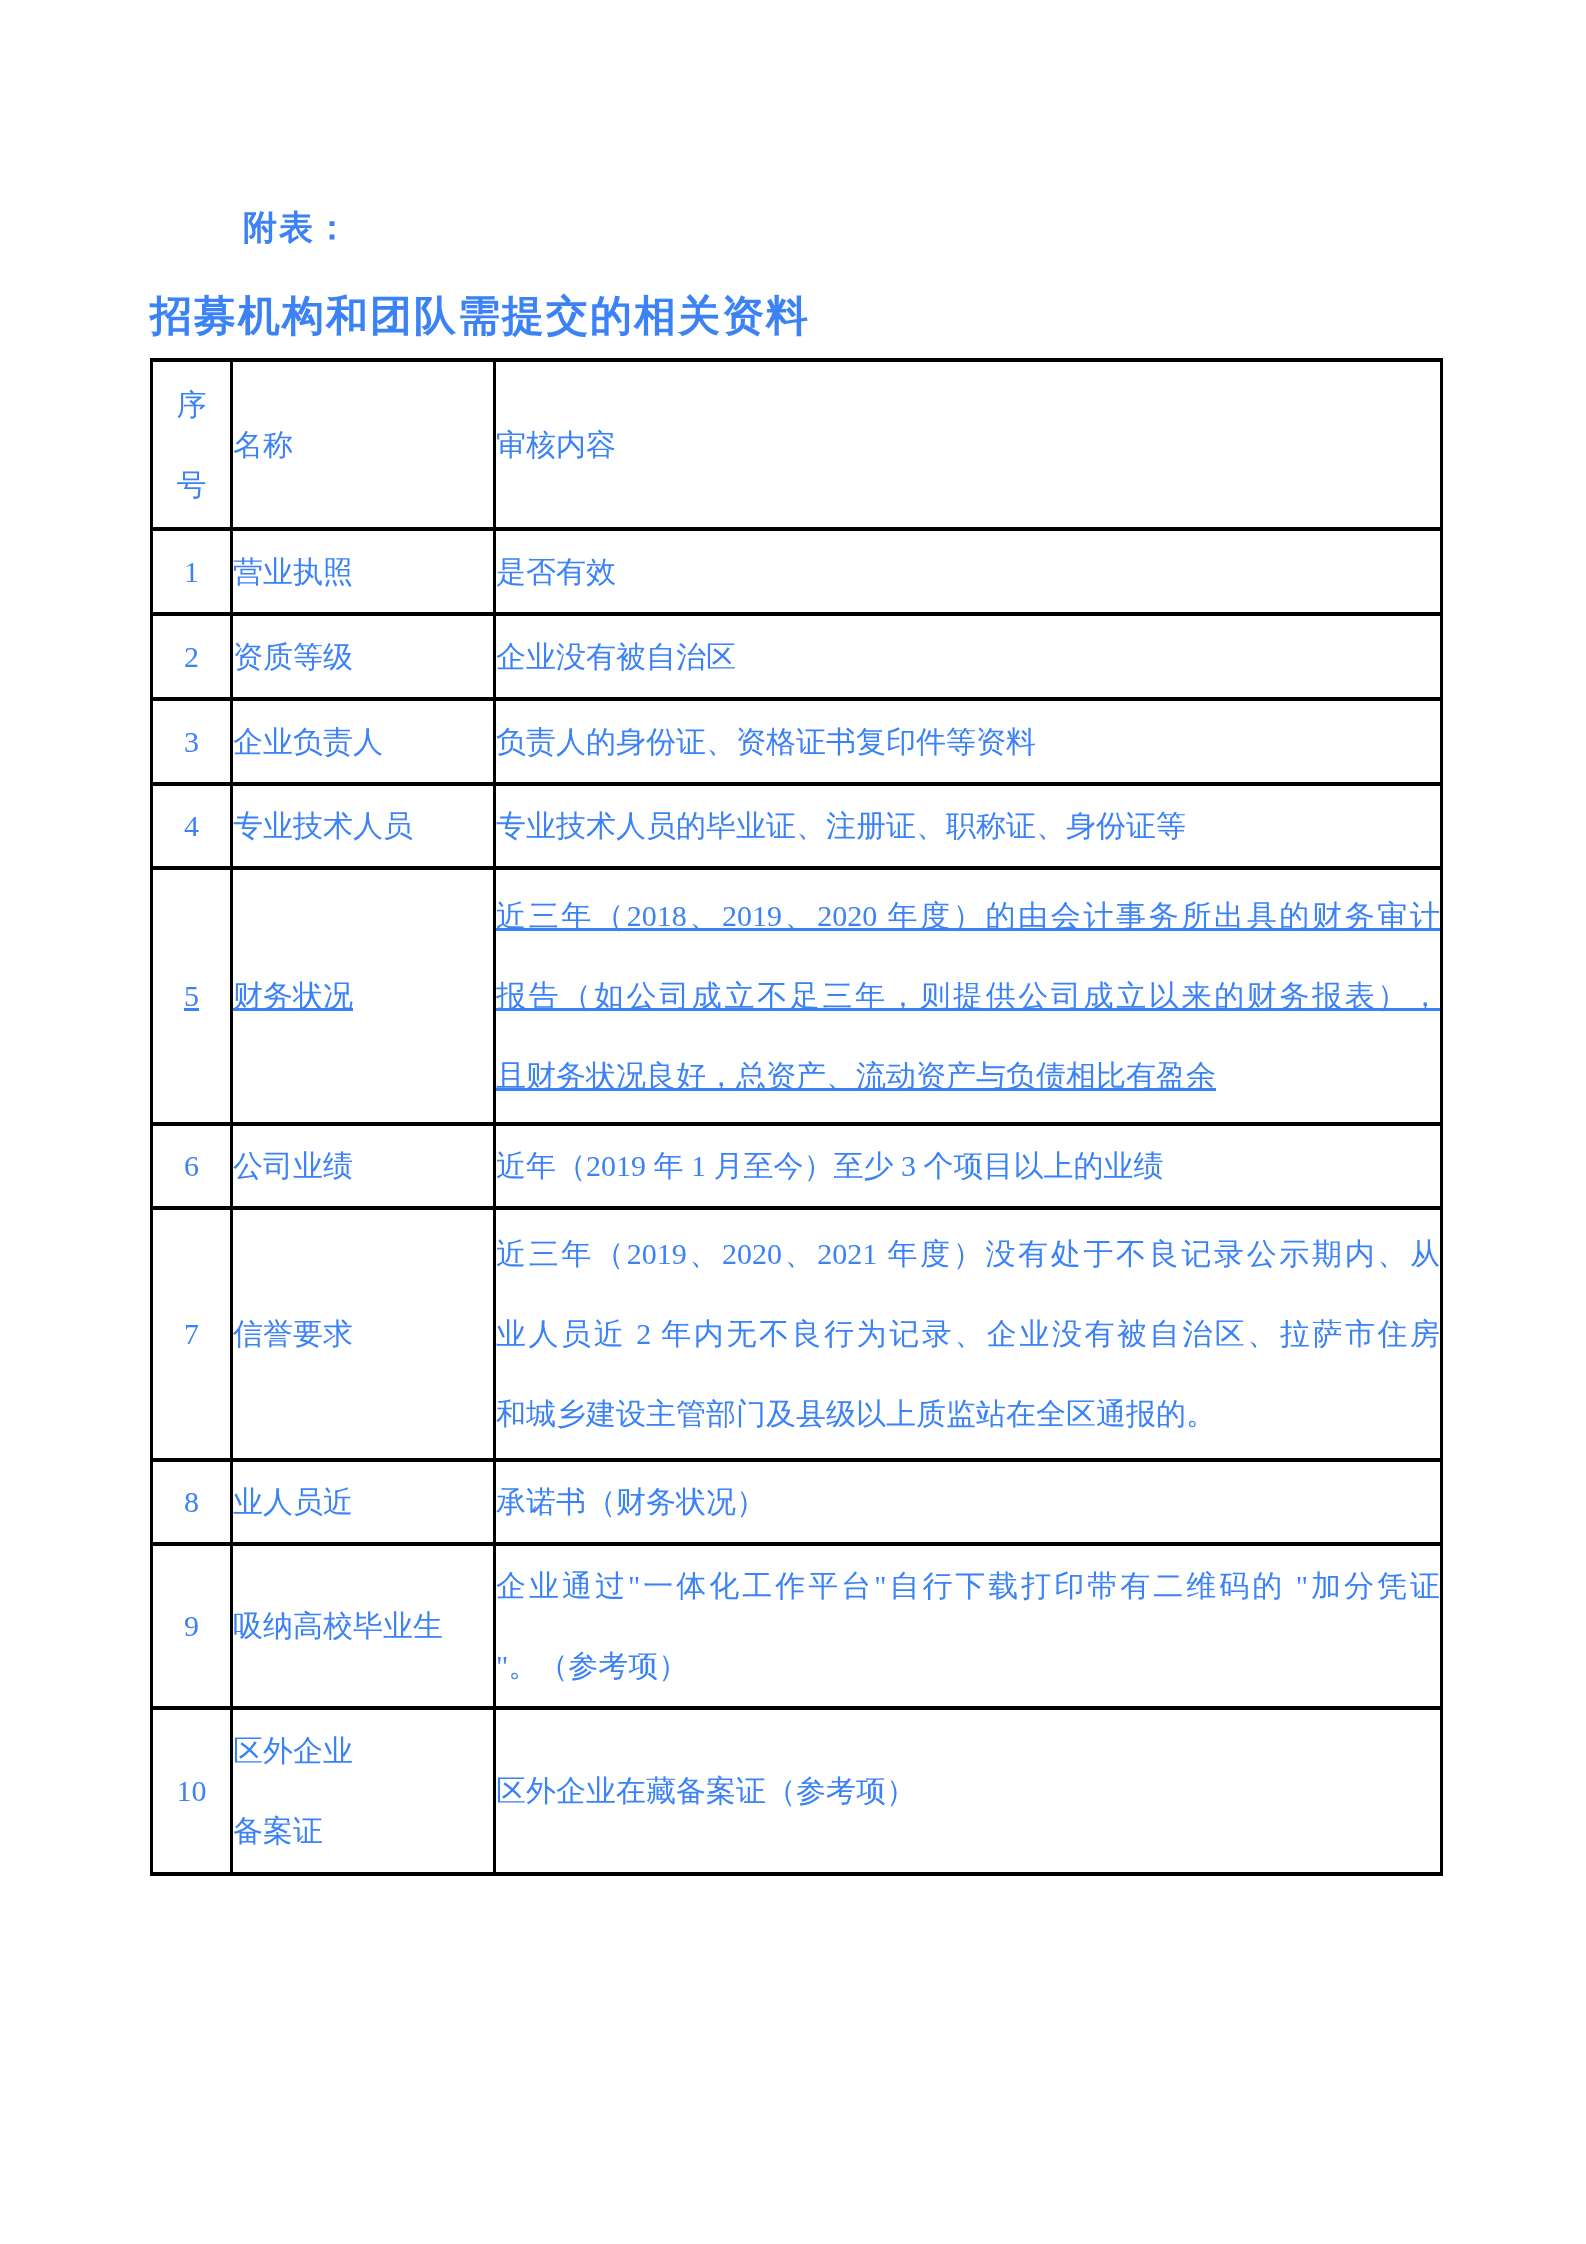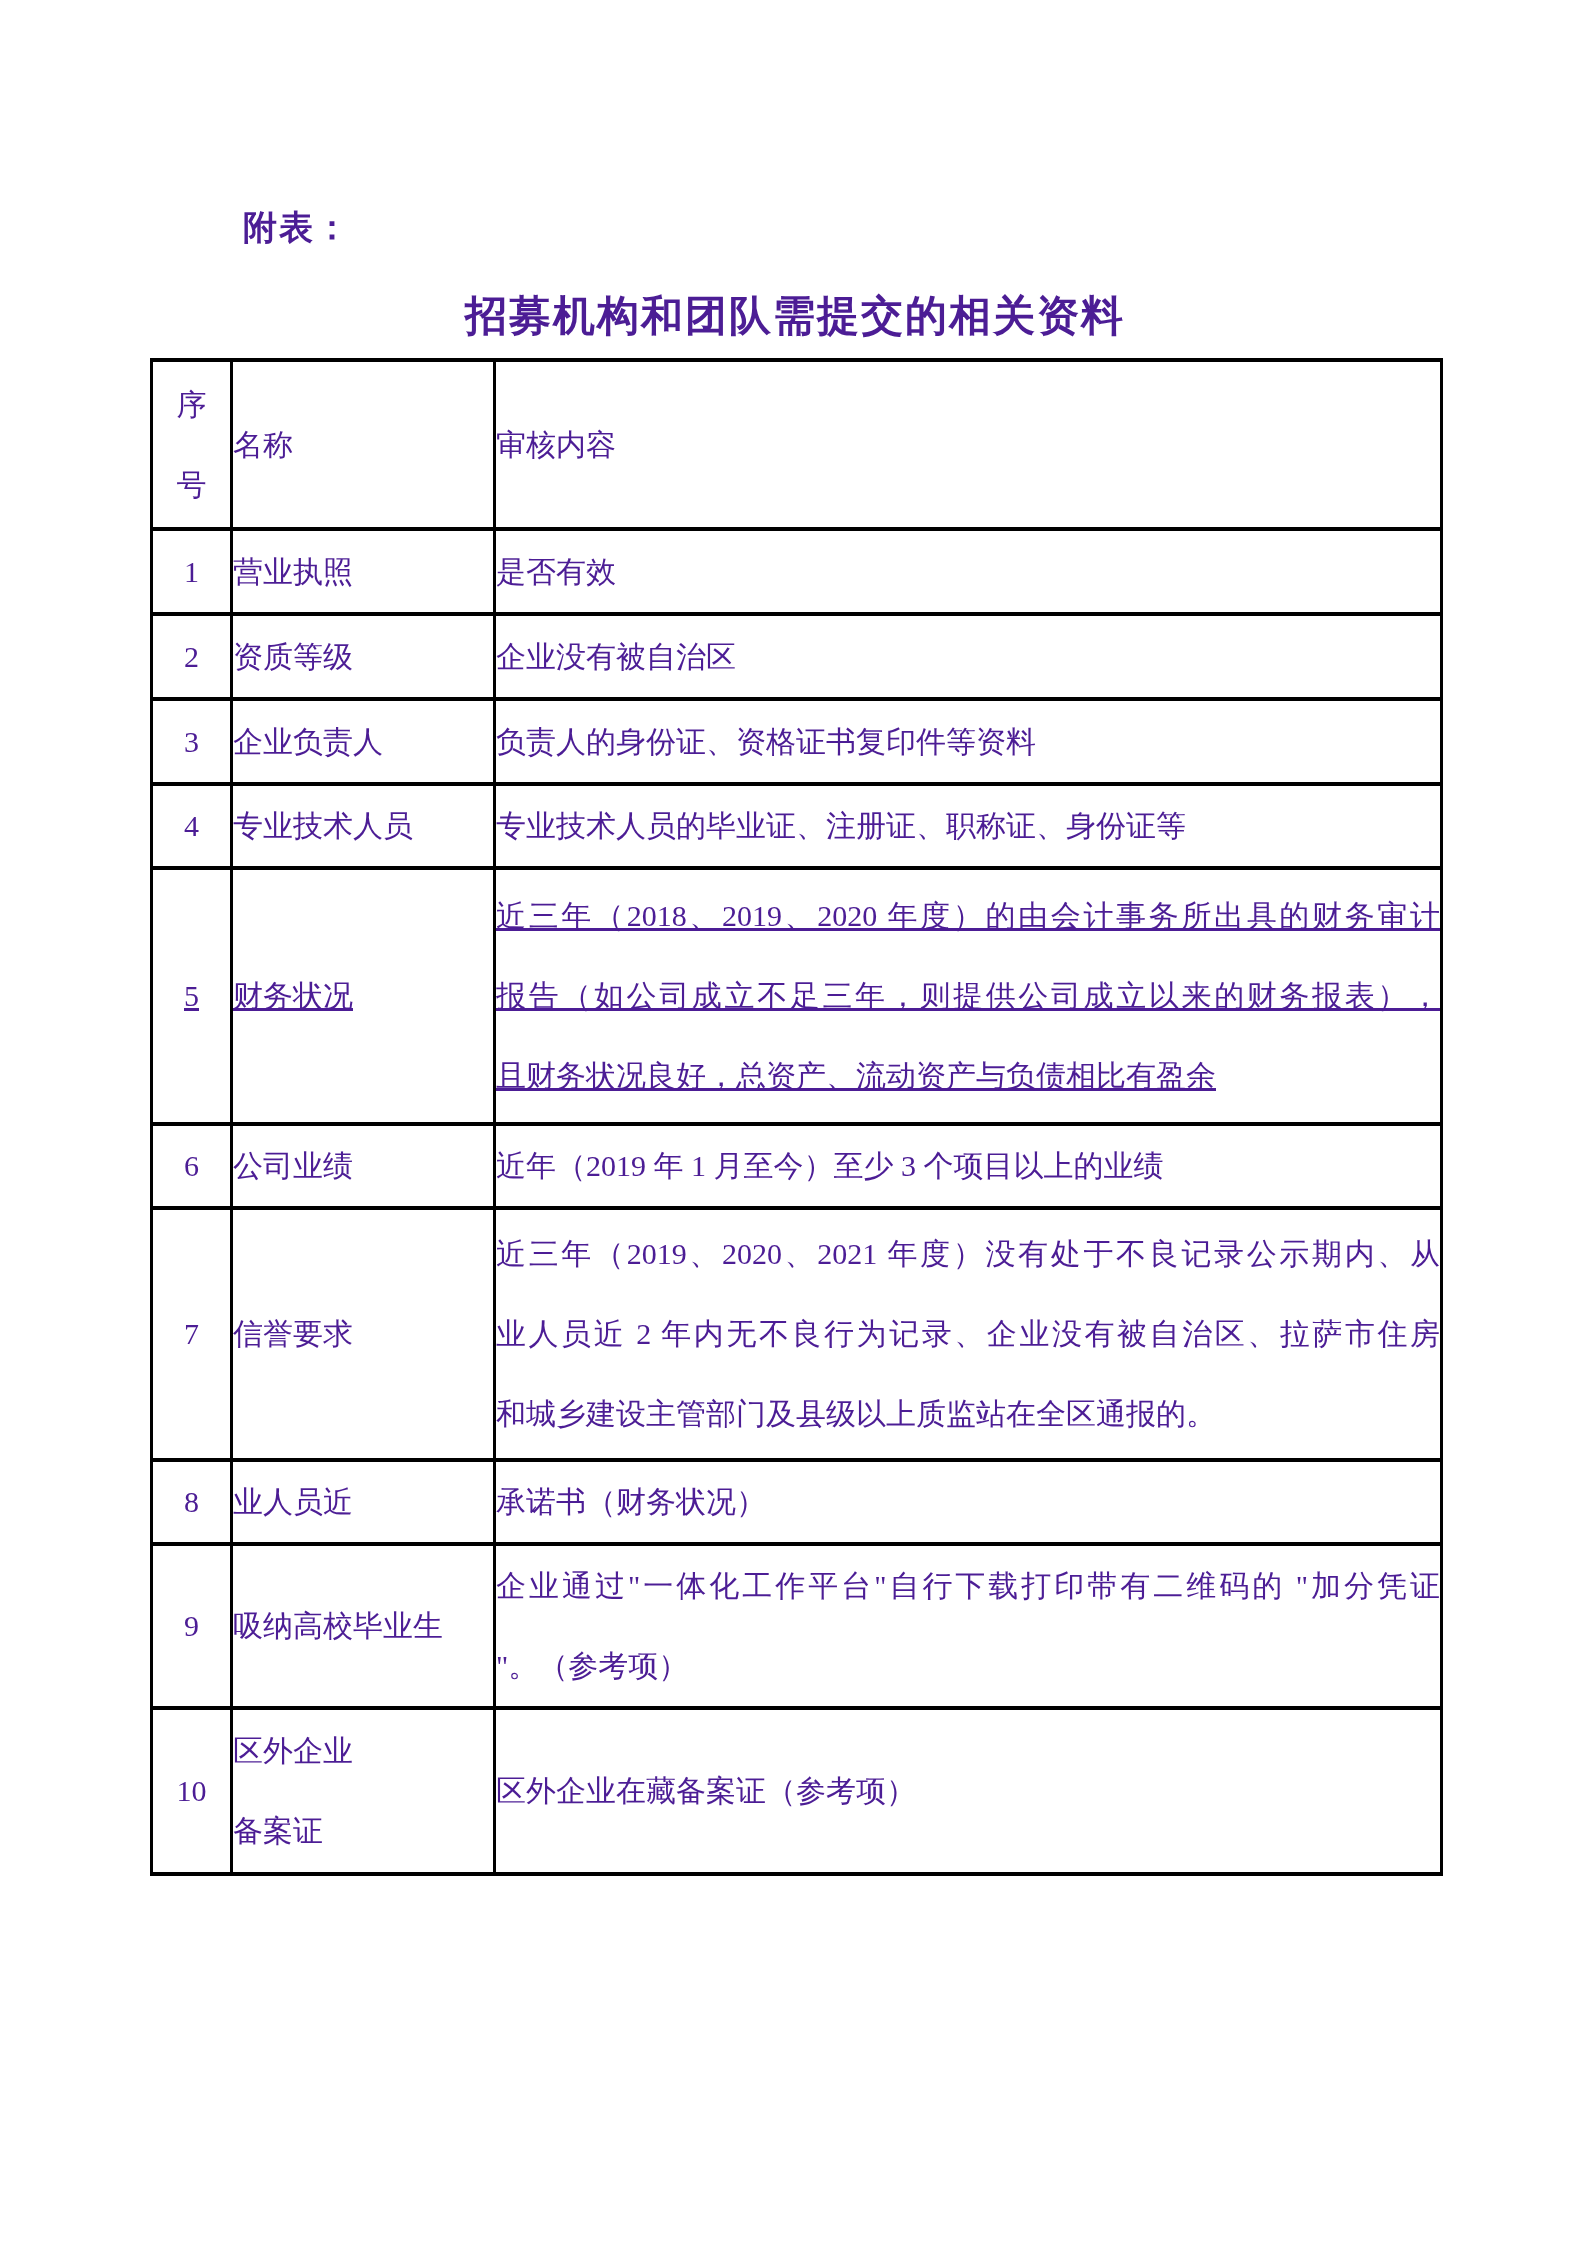--- a/index.html
+++ b/index.html
@@ -6,37 +6,36 @@
     margin: 0;
     padding: 0;
     background: #ffffff;
   }
   .page {
     position: relative;
     width: 1586px;
     height: 2244px;
     background: #ffffff;
     font-family: "Liberation Serif", "DejaVu Serif", serif;
-    color: #4c1d95;
+    color: #3b82f6;
     overflow: hidden;
   }
   .doc-label {
     position: absolute;
     left: 243px;
     top: 205px;
     font-size: 34px;
     font-weight: bold;
     letter-spacing: 2px;
   }
   .doc-title {
     position: absolute;
     left: 150px;
     top: 288px;
     width: 1290px;
-    text-align: center;
     font-size: 42px;
     font-weight: bold;
     letter-spacing: 2px;
   }
   table.materials-table {
     position: absolute;
     left: 150px;
     top: 358px;
     width: 1290px;
     border-collapse: collapse;

